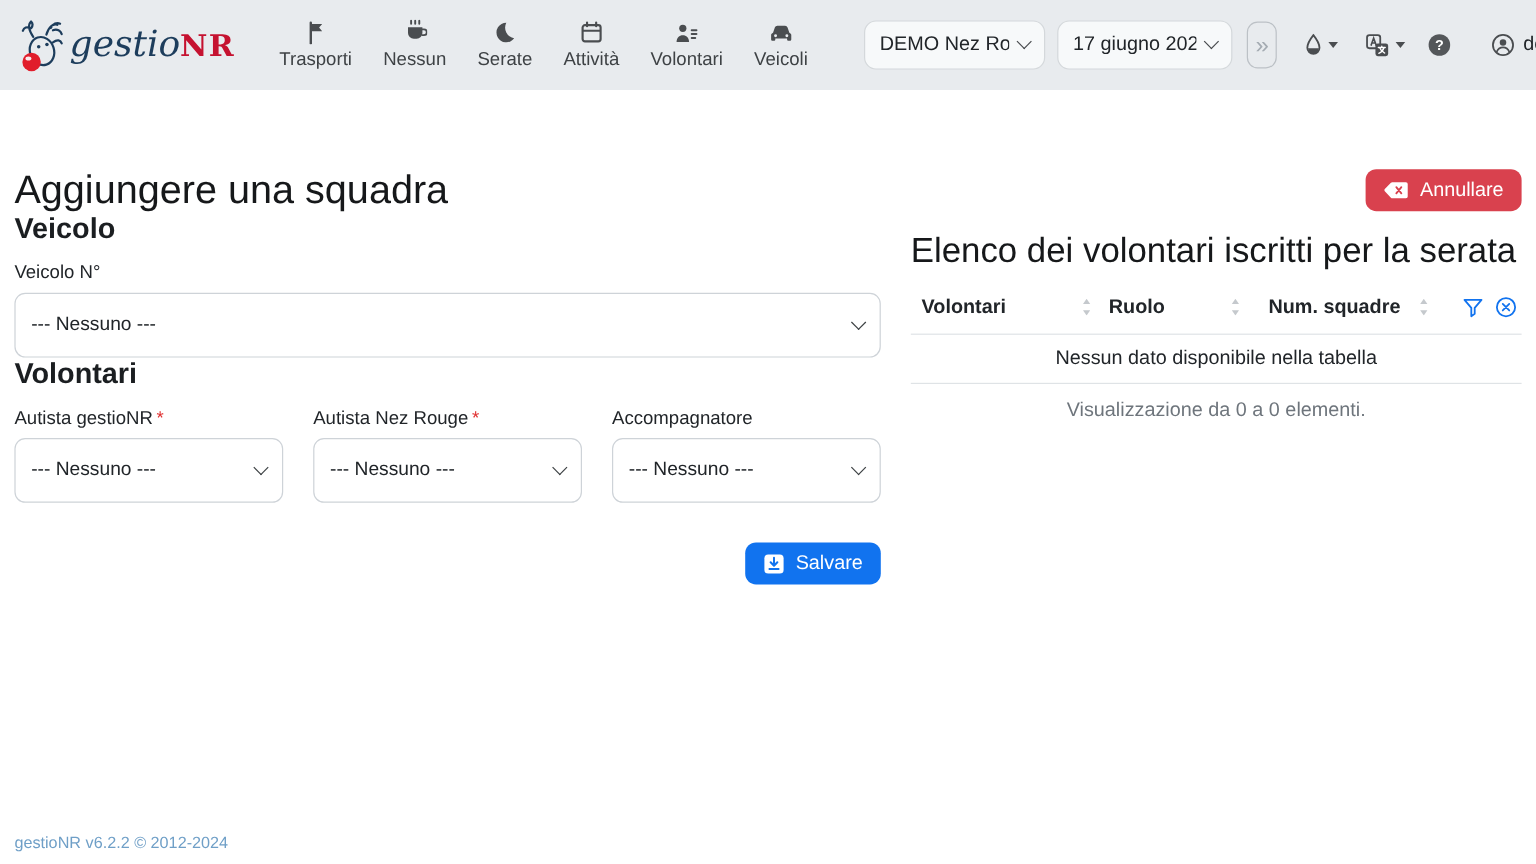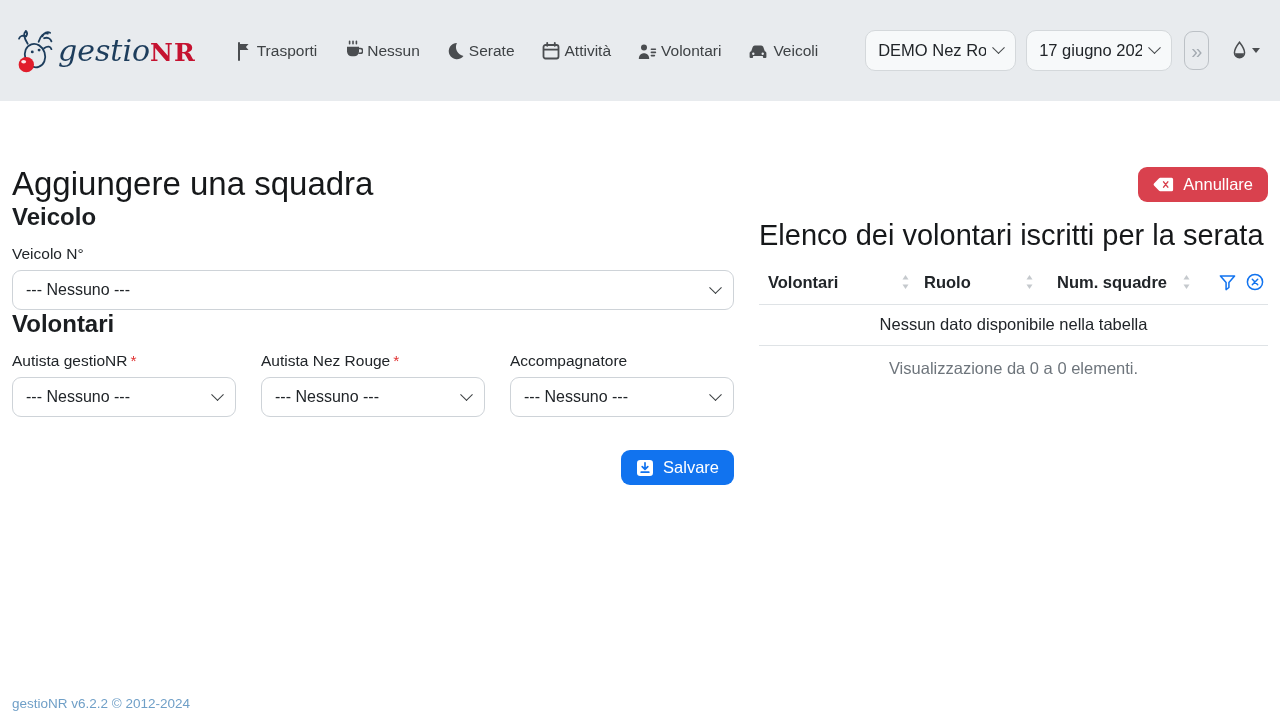--- a/index.html
+++ b/index.html
@@ -4,28 +4,28 @@
 <style>
   * { box-sizing: border-box; }
   html,body { margin:0; padding:0; }
   body {
     width:1280px; height:720px; position:relative; overflow:hidden;
     background:#ffffff; color:#212529;
     font-family:"Liberation Sans", sans-serif;
   }
   
   .navbar {
-    height:101px; background:#e8ebee; display:flex; align-items:center;
+    height:75px; background:#e8ebee; display:flex; align-items:center;
     padding:0 14px; white-space:nowrap;
   }
   .brand { display:flex; align-items:center; cursor:pointer; margin-right:24px; }
   .brand-text { display:flex; align-items:baseline; margin-left:2px; }
   .brand-gestio { font-family:"DejaVu Serif","Liberation Serif",serif; font-style:italic; font-size:30px; color:#1d3d5c; }
   .brand-nr { font-family:"DejaVu Serif","Liberation Serif",serif; font-weight:bold; font-size:25px; color:#c51230; letter-spacing:1px; }
-  .nav-item { display:flex; flex-direction:row; align-items:center; gap:4px; margin:0 13px; text-decoration:none; cursor:pointer; }
+  .nav-item { display:flex; flex-direction:column; align-items:center; gap:4px; margin:0 13px; text-decoration:none; cursor:pointer; }
   .nav-item .nav-ico { height:21px; display:flex; align-items:flex-end; color:#4a4d50; }
   .nav-item .nav-label { font-size:15.5px; color:#3e4245; }
   .nav-select {
     display:flex; align-items:center; justify-content:space-between;
     height:41px; background:#f7f9fa; border:1px solid #d4d8db; border-radius:10px;
     padding:0 12px; font-size:16.5px; color:#212529; cursor:pointer; font-family:inherit;
   }
   .nav-select .sel-text { overflow:hidden; white-space:nowrap; }
   .sel-demo { width:151px; margin-left:34px; }
   .sel-date { width:146px; margin-left:10px; }
@@ -47,21 +47,21 @@
   .btn { display:inline-flex; align-items:center; gap:9px; border:none; border-radius:9px; font-size:16.5px; color:#fff; padding:8px 15px; cursor:pointer; font-family:Liberation Sans, sans-serif; }
   .btn-danger { background:#d9414e; }
   .btn-primary { background:#1173ef; }
   .cols { display:grid; grid-template-columns:722px 509px; gap:25px; align-items:start; }
   h2.section-h { margin:0; font-size:24px; font-weight:700; color:#1b1e21; }
   .h-veicolo { margin-top:14px; }
   .h-volontari { margin-top:28px; }
   .field-label { display:block; font-size:15.5px; margin:14px 0 7px; color:#212529; }
   .req { color:#e03131; margin-left:3px; }
   .select {
-    height:40px; border:1px solid #ced3d8; border-radius:9px; background:#fff;
+    height:54px; border:1px solid #ced3d8; border-radius:9px; background:#fff;
     display:flex; align-items:center; justify-content:space-between;
     padding:1px 13px; font-size:16px; color:#212529; cursor:pointer;
   }
   .select .chev { border-color:#3c4043; }
   .grid3 { display:grid; grid-template-columns:repeat(3,1fr); column-gap:25px; }
   .save-row { display:flex; justify-content:flex-end; margin-top:33px; }
   
   .panel-title { margin:14px 0 12px; font-size:29px; font-weight:400; line-height:1.31; color:#16181a; }
   .thead { display:flex; align-items:center; padding:6px 0 12px 9px; border-bottom:1px solid #dfe3e6; }
   .th { display:flex; align-items:center; justify-content:space-between; font-weight:bold; font-size:16.5px; cursor:pointer; }

